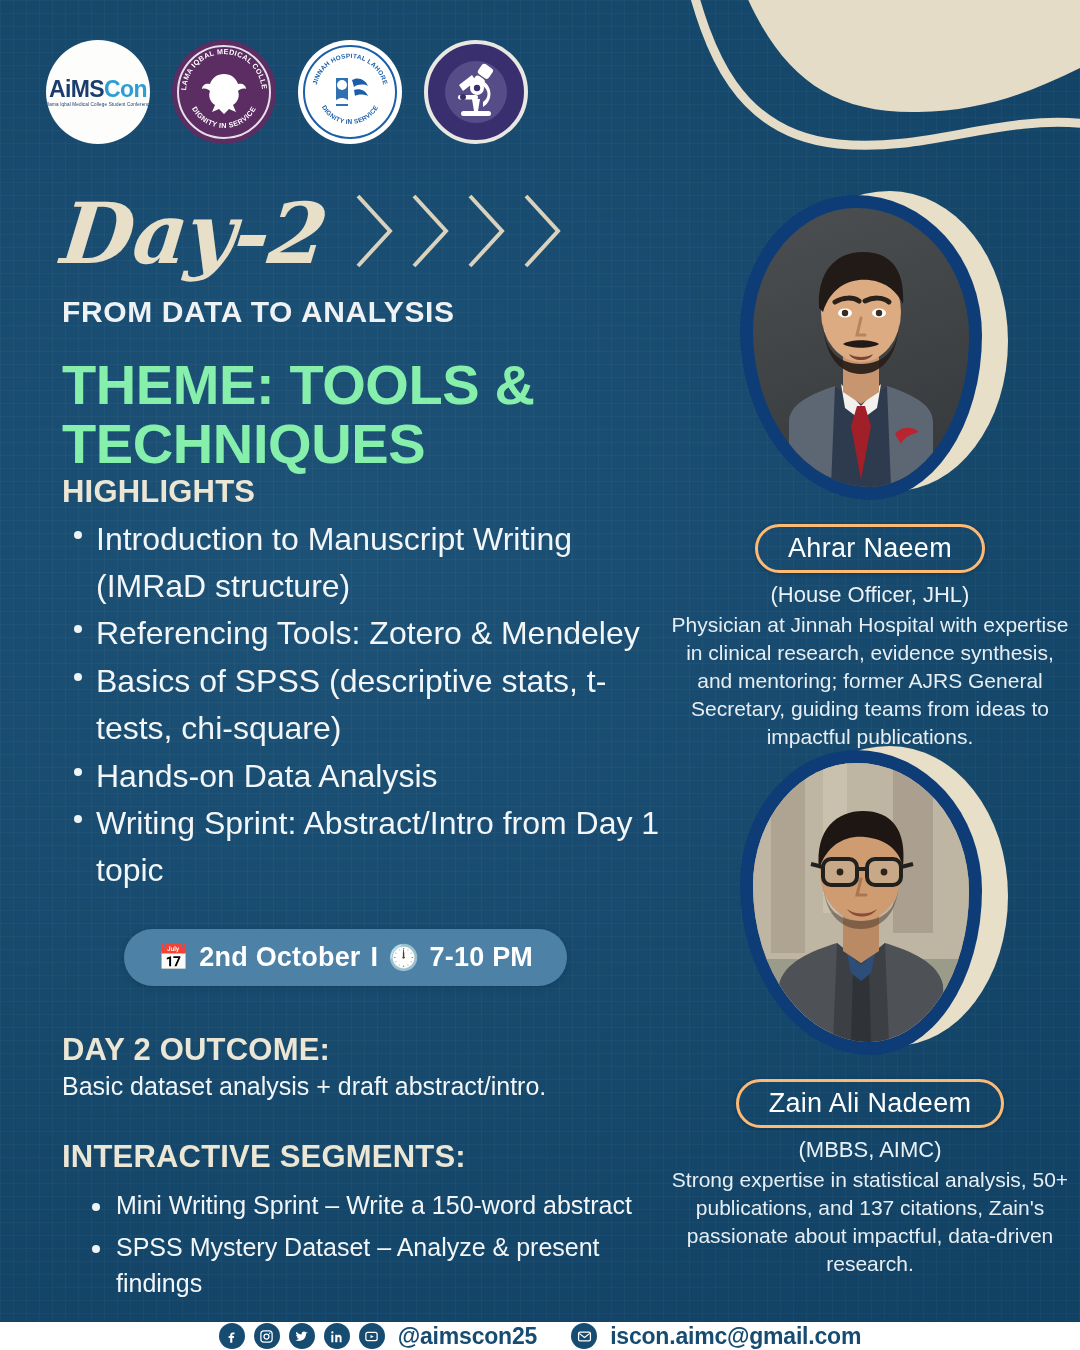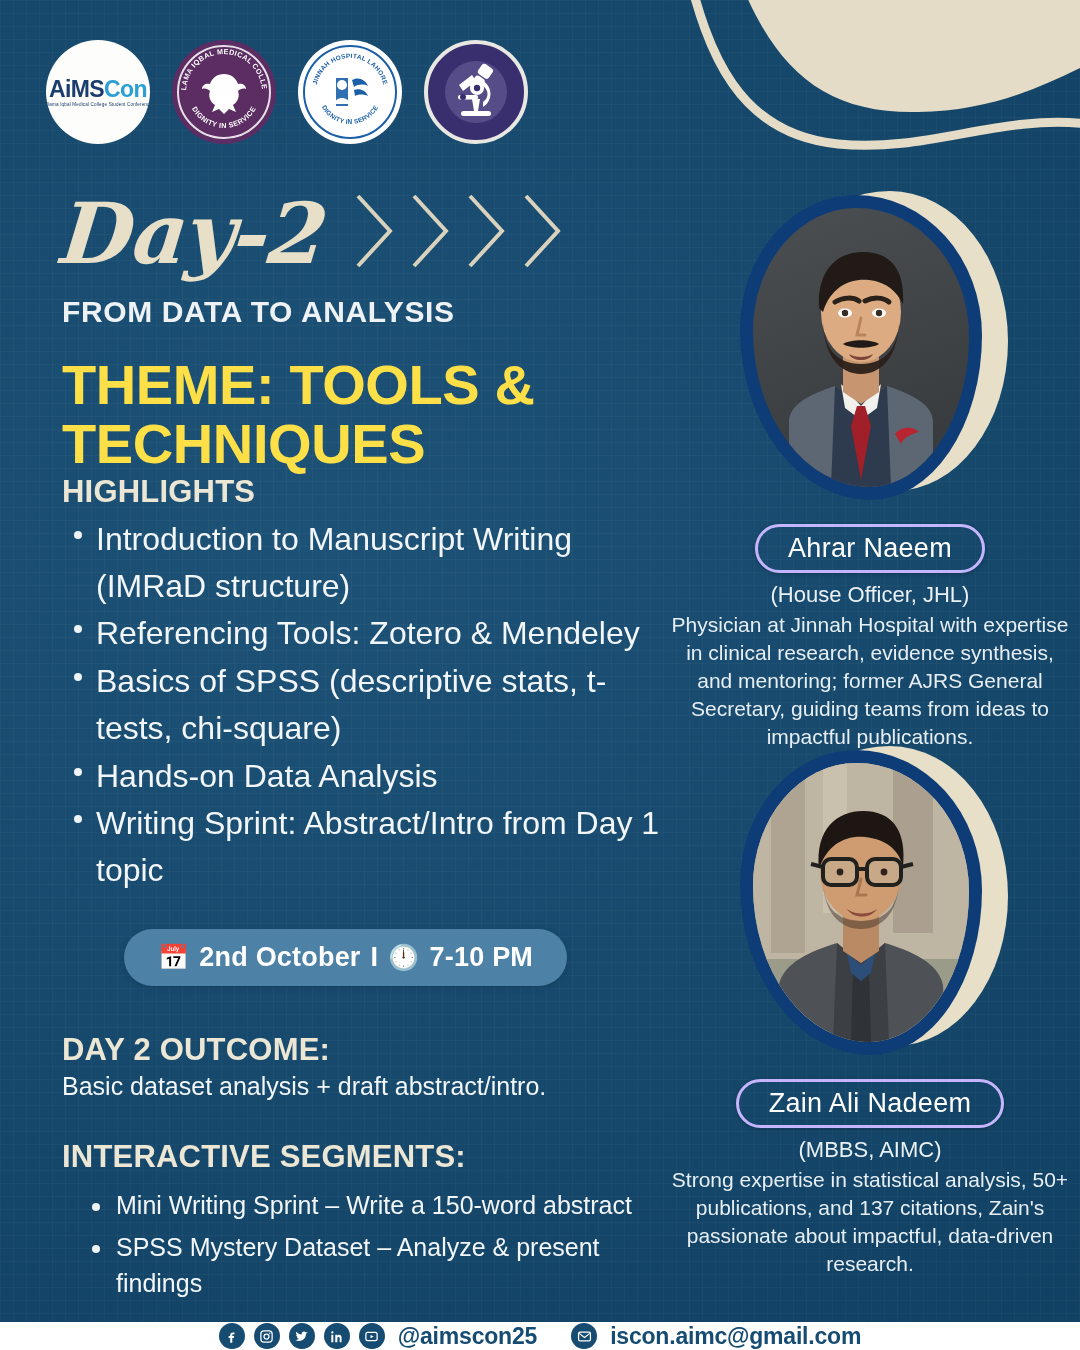--- a/index.html
+++ b/index.html
@@ -72,21 +72,21 @@
   .chevrons svg{ display:block; }
 
   .subtitle{
     font-size:30px; font-weight:bold; color:#eef2f4;
     letter-spacing:.6px; margin-top:2px;
   }
 
   .theme{
     margin-top:26px;
     font-size:56px; font-weight:bold; line-height:1.06;
-    color:#fde047; letter-spacing:-.4px;
+    color:#86efac; letter-spacing:-.4px;
   }
 
   .sec-head{
     font-size:31px; font-weight:bold; color:#ece6d5;
     letter-spacing:.2px;
   }
   .highlights-block{ }
   ul.bullets{ list-style:none; margin-top:6px; }
   ul.bullets li{
     position:relative; padding-left:34px;
@@ -147,21 +147,21 @@
   }
 
   
   .ph1-bg{ position:absolute; inset:0; background:linear-gradient(160deg,#4b4f52,#35383b); }
   
   .ph2-bg{ position:absolute; inset:0;
      background:linear-gradient(170deg,#c9bfae 0%,#b7ad9d 42%,#8f9285 100%); }
 
   .name-badge{
     display:inline-block; margin-top:14px;
-    border:3px solid #c4b5fd; border-radius:34px;
+    border:3px solid #fdba74; border-radius:34px;
     padding:6px 30px;
     font-size:27px; color:#ffffff; letter-spacing:.3px;
     box-shadow:0 1px 4px rgba(0,0,0,.25);
   }
   .role{ font-size:22px; color:#eaf1f5; margin-top:9px; }
   .bio{ font-size:21px; color:#e6eef3; line-height:1.33; margin-top:3px;
         padding:0 8px; }
 
   
   .footer{

